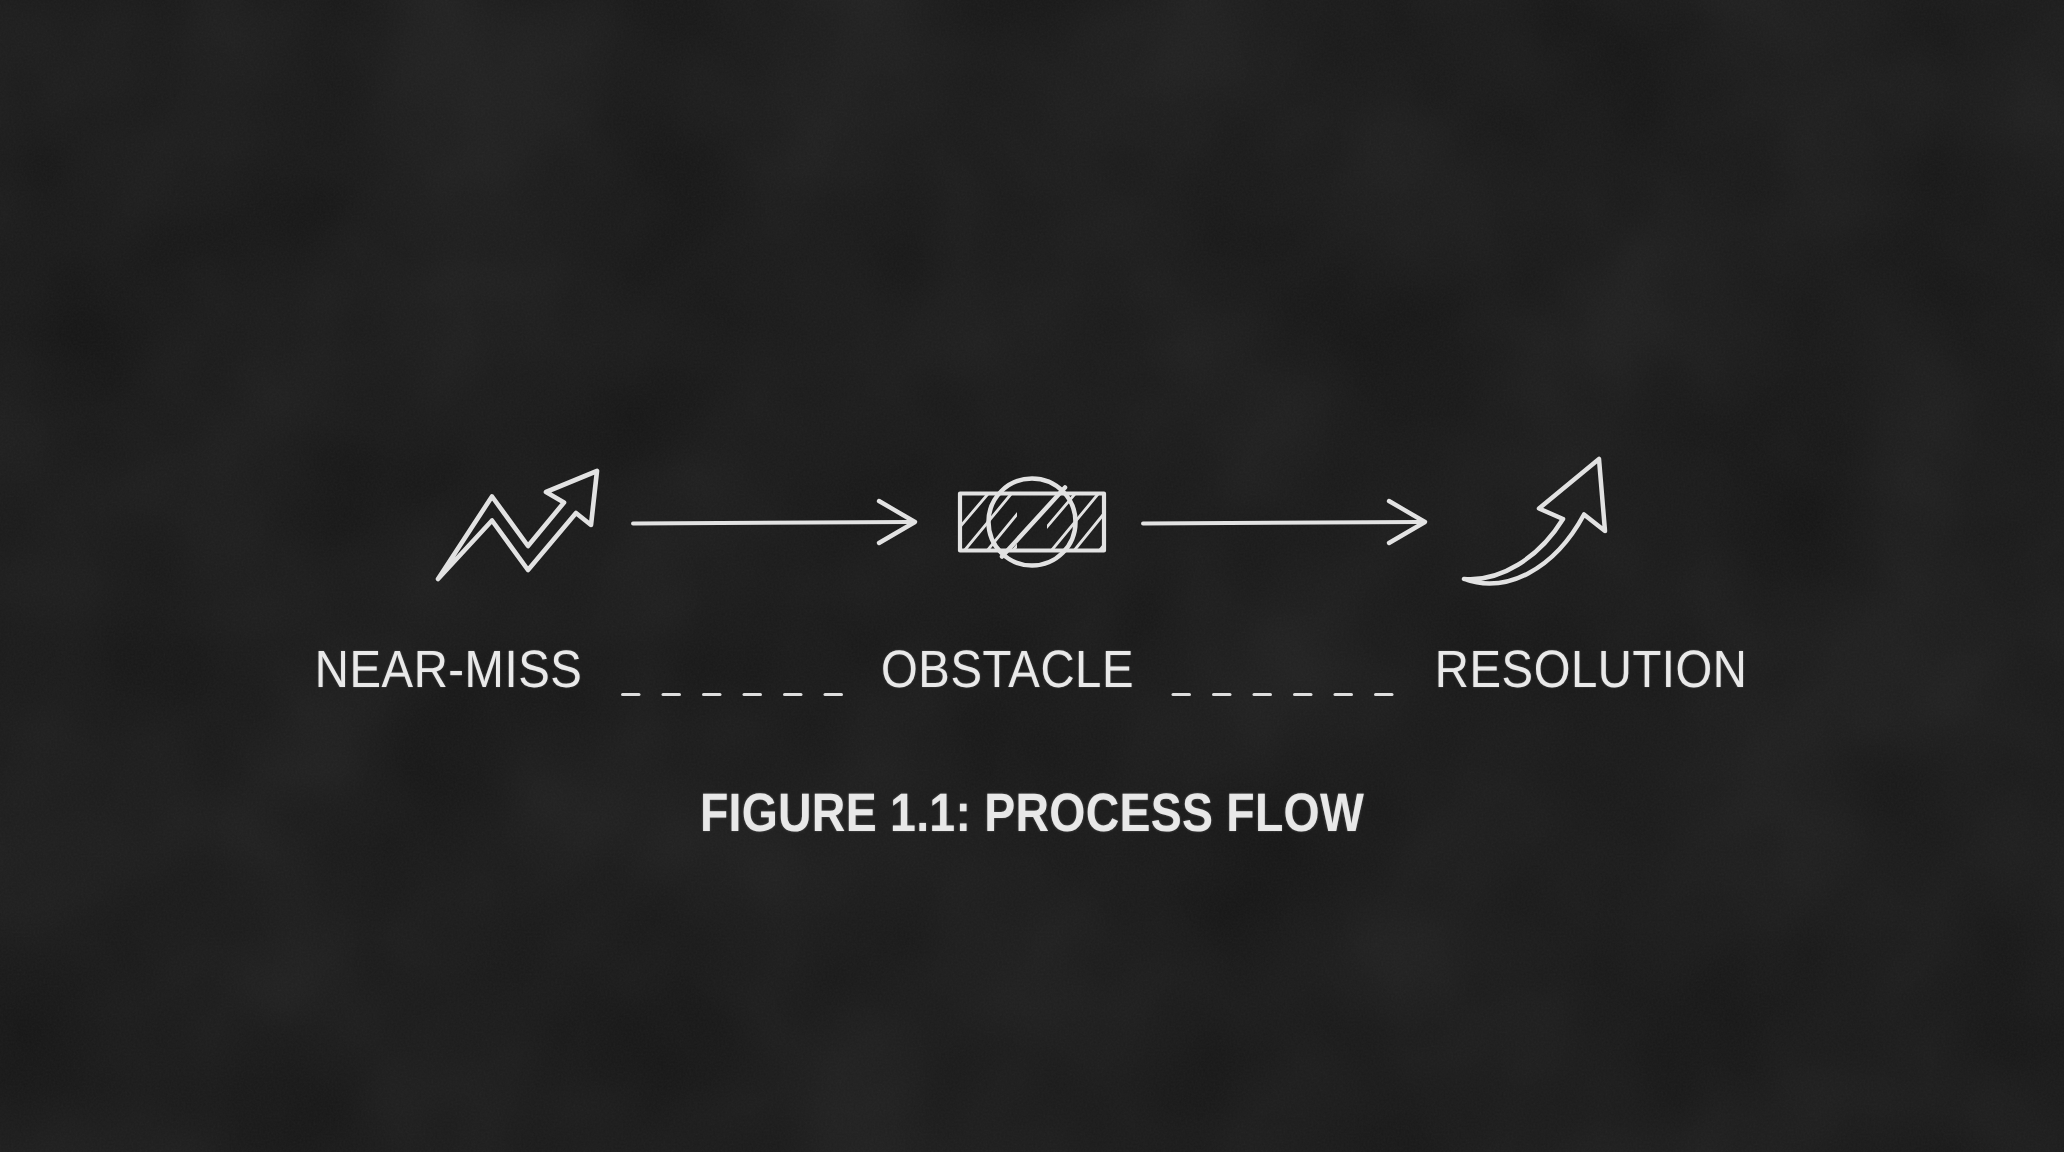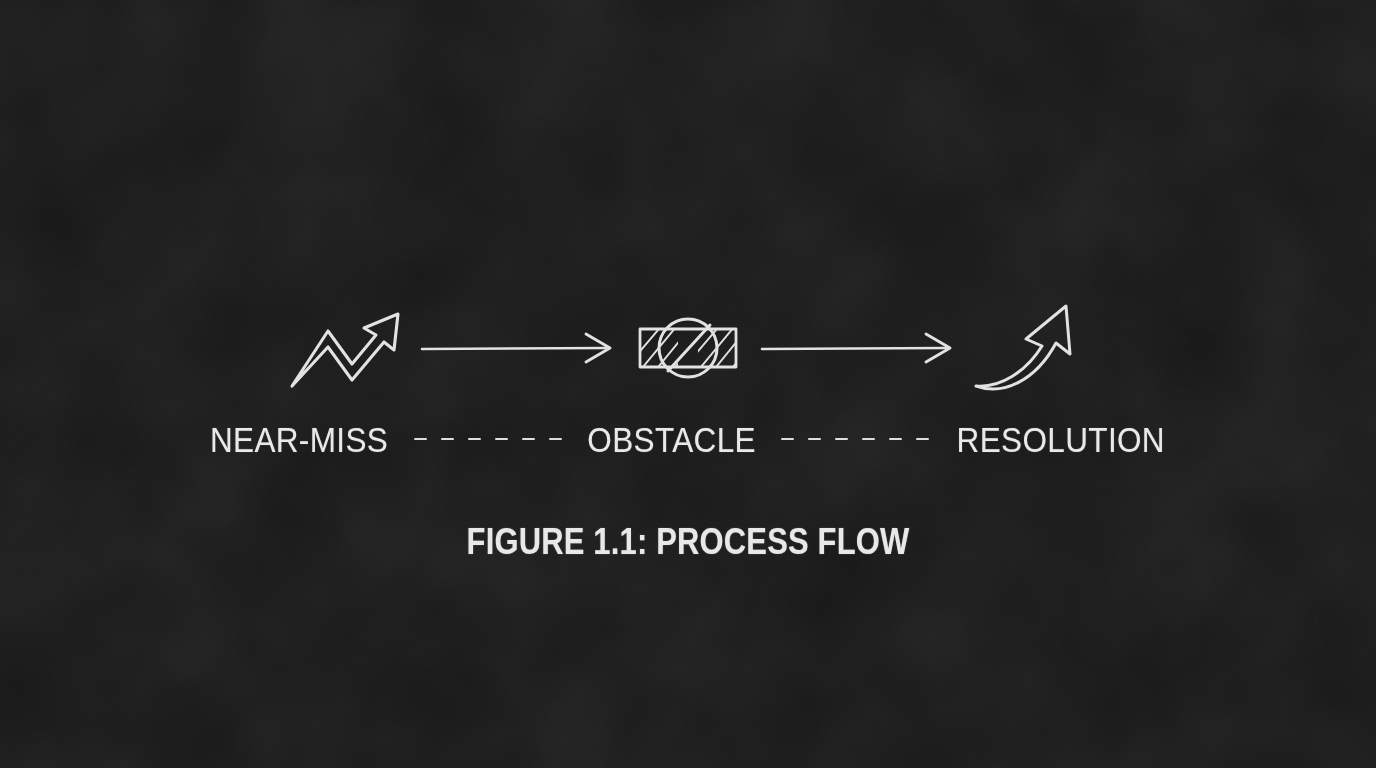--- a/index.html
+++ b/index.html
@@ -67,21 +67,21 @@
   }
   .flow-arrow svg { display:block; }
 
   
   .label-row {
     position:absolute;
     left:0; right:0;
     top:414px;
     height:50px;
     display:flex;
-    align-items:center;
+    align-items:flex-end;
     justify-content:center;
   }
 
   .node-label {
     font-family:"Liberation Sans Narrow","Liberation Sans", sans-serif;
     font-size:35px;
     font-weight:400;
     letter-spacing:.4px;
     color:#e9e9e9;
     text-transform:uppercase;

